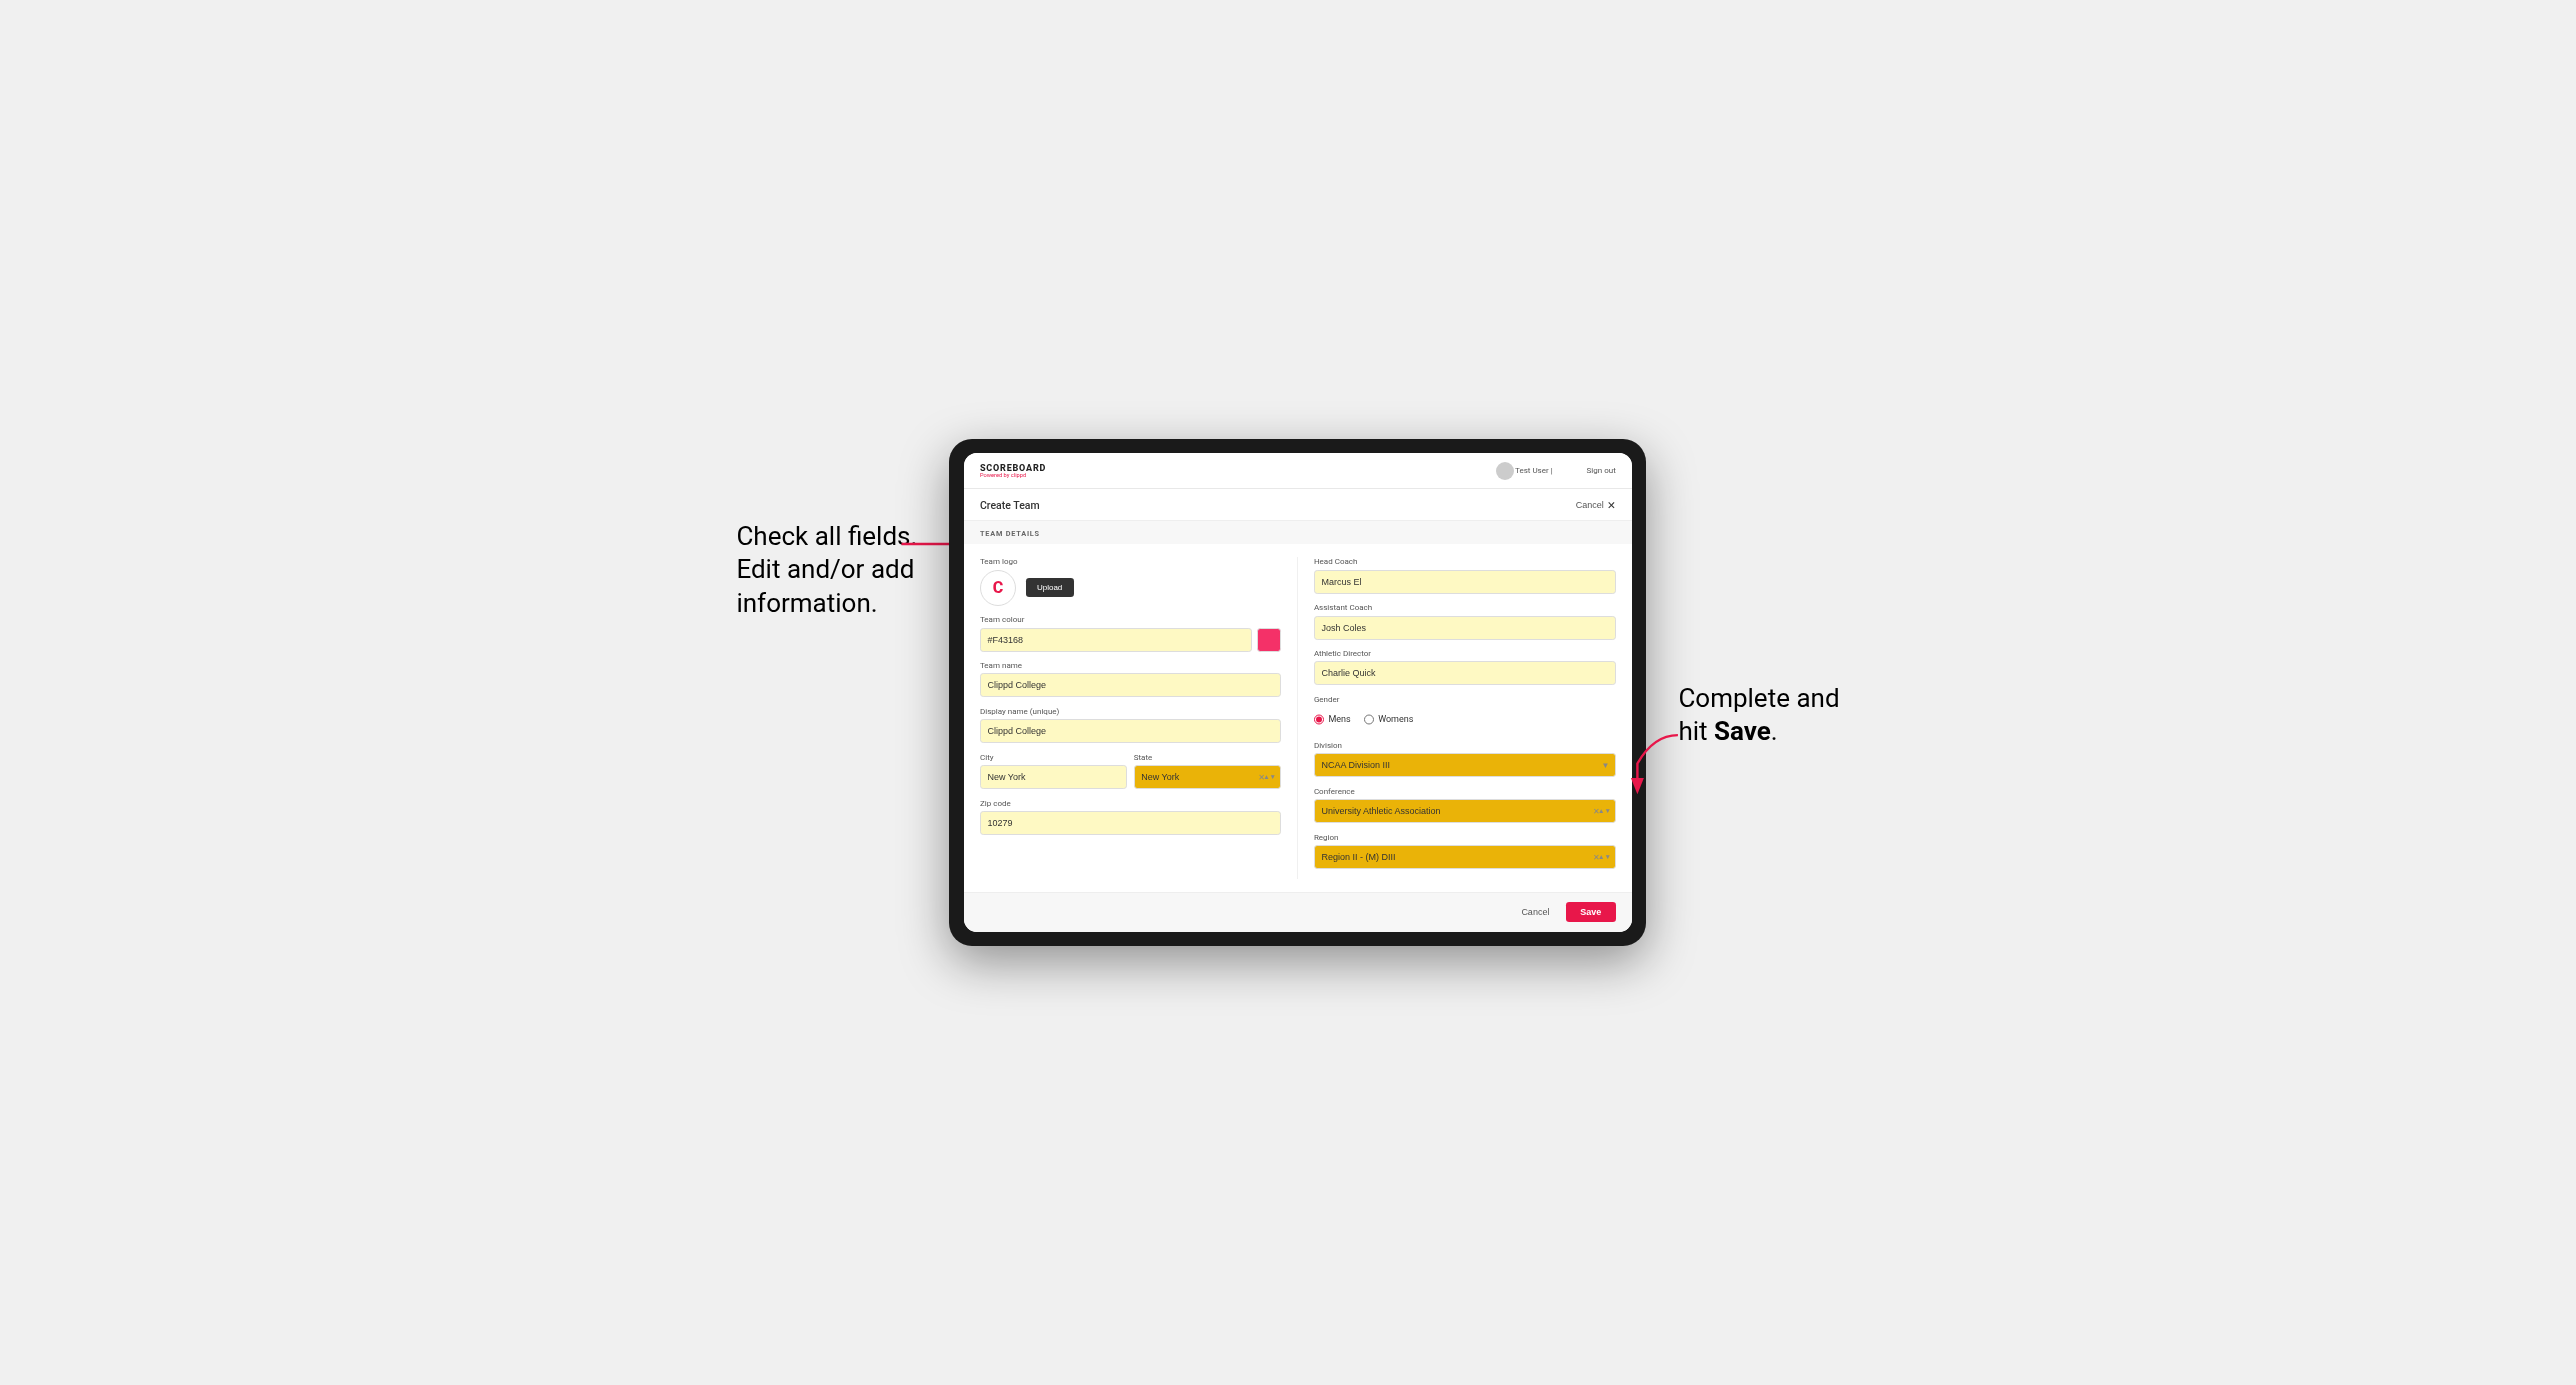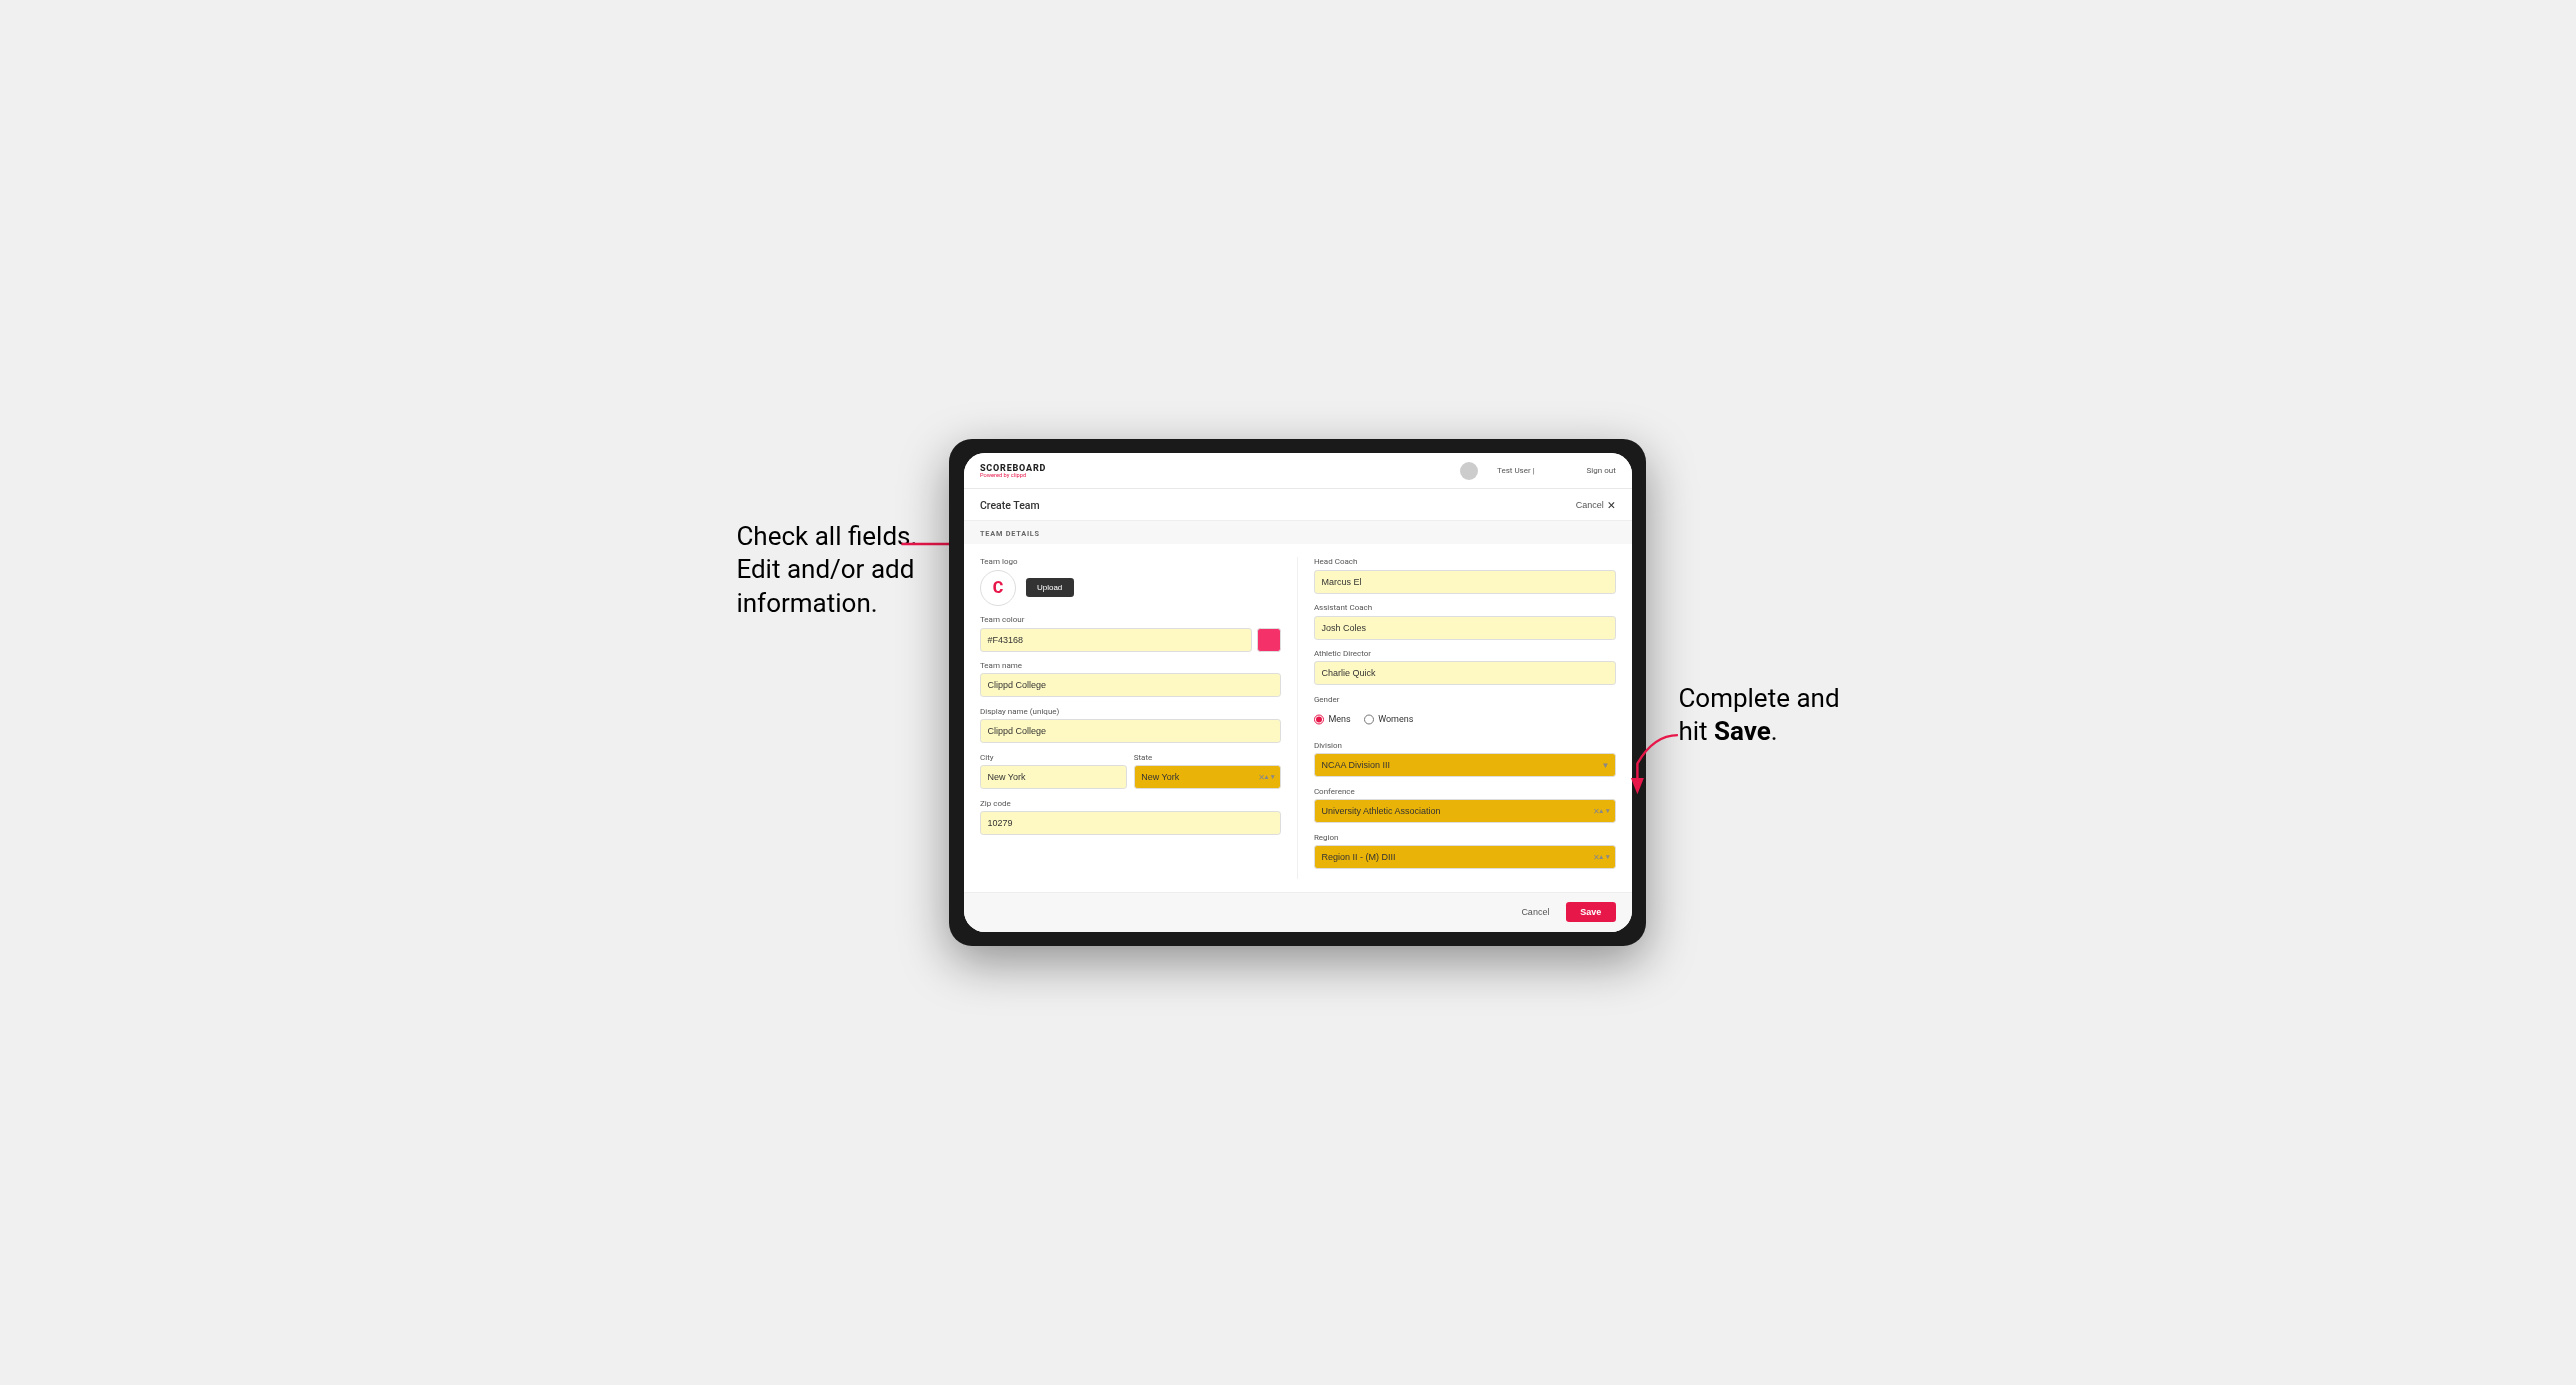--- a/index.html
+++ b/index.html
@@ -27,21 +27,21 @@
       border-radius: 23px;
       padding: 14.6px;
       box-shadow: 0 16px 49px rgba(0,0,0,0.4);
       flex-shrink: 0;
       width: 697px;
       position: relative;
     }
 
     .tablet-screen {
       background: #fff;
-      border-radius: 21px;
+      border-radius: 13px;
       overflow: hidden;
     }
 
     
     .nav-bar {
       background: #fff;
       border-bottom: 0.8px solid #e8e8e8;
       display: flex;
       align-items: center;
       padding: 0 16px;
@@ -99,21 +99,21 @@
       bottom: 0;
       left: 11.3px;
       right: 11.3px;
       height: 1.6px;
       background: #222;
     }
 
     .nav-right {
       display: flex;
       align-items: center;
-      gap: 19px;
+      gap: 1px;
       margin-left: auto;
     }
 
     .user-avatar {
       width: 18px;
       height: 18px;
       background: #ccc;
       border-radius: 50%;
     }
 

